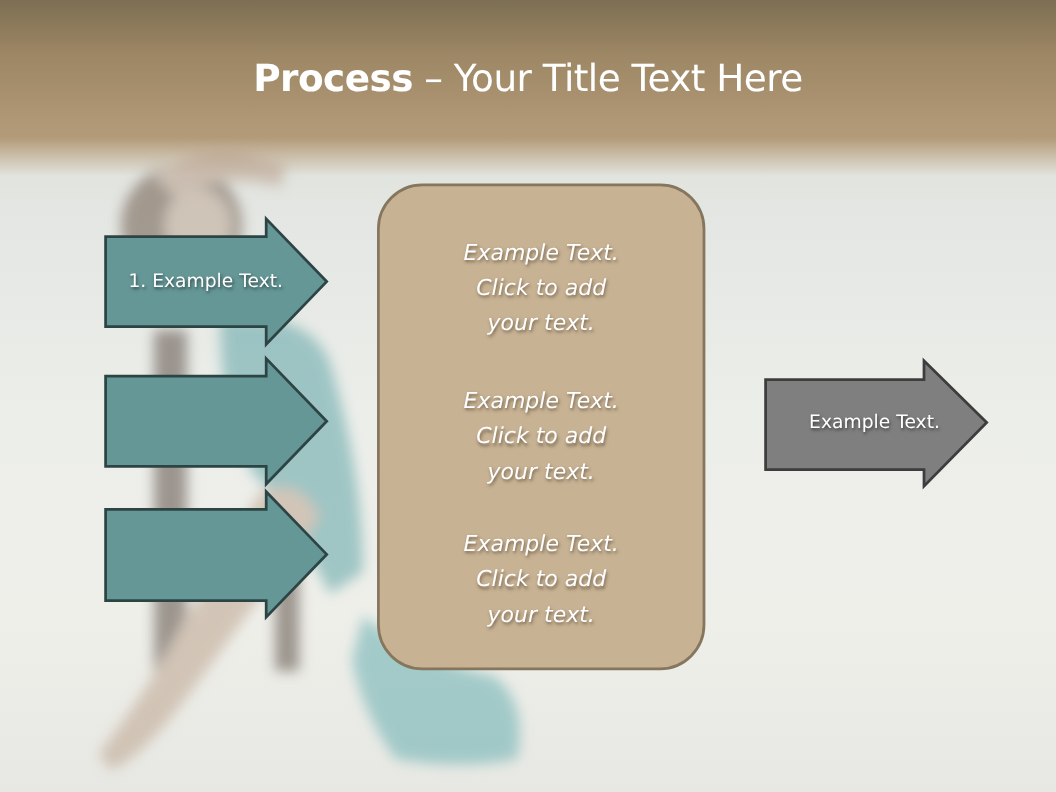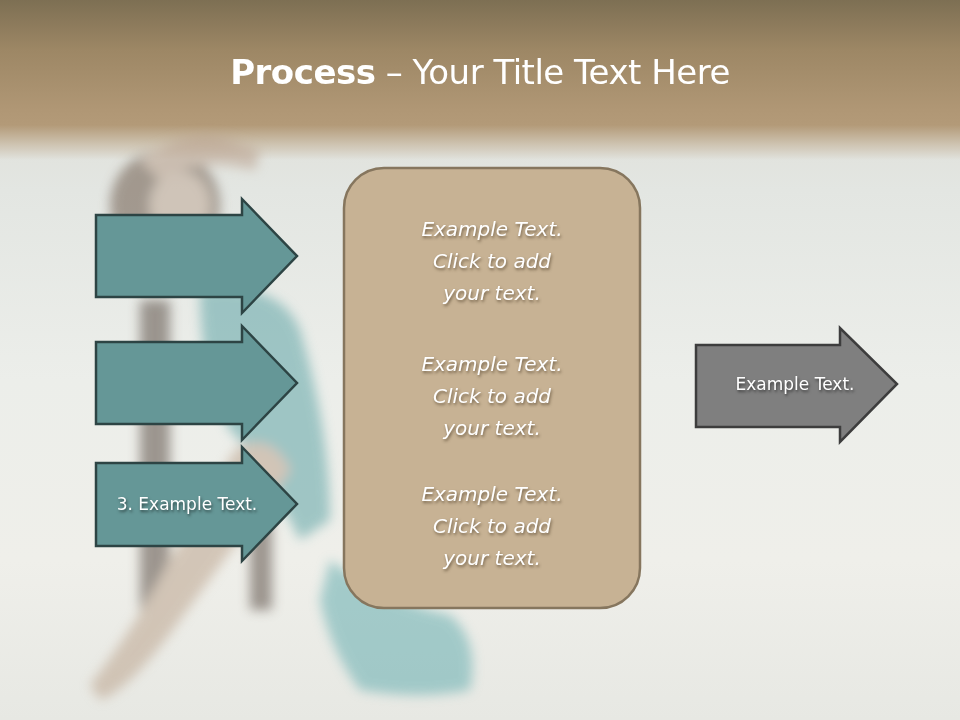--- a/index.html
+++ b/index.html
@@ -70,21 +70,21 @@
 
     <polygon points="96,342 242,342 242,326 297,383 242,440 242,424 96,424" fill="#659797" stroke="#2d4444" stroke-width="2.5" stroke-linejoin="miter"></polygon>
 
     <polygon points="96,463 242,463 242,447 297,504 242,561 242,546 96,546" fill="#659797" stroke="#2d4444" stroke-width="2.5" stroke-linejoin="miter"></polygon>
 
     <rect x="344" y="168" width="296" height="440" rx="40" ry="40" fill="#c7b294" stroke="#86765e" stroke-width="2.5"></rect>
 
     <polygon points="696,345 840,345 840,328 897,384 840,442 840,427 696,427" fill="#7f7f7f" stroke="#3d3d3d" stroke-width="2.5" stroke-linejoin="miter"></polygon>
   </svg>
 
-  <div class="arrow-label" style="left:187px; top:504px;">3. Example Text.</div>
+  <div class="arrow-label" style="left:187px; top:256px;">1. Example Text.</div>
   <div class="arrow-label" style="left:795px; top:384px;">Example Text.</div>
 
   <div class="box-text" style="top:213px;">
     <span>Example Text.</span>
     <span>Click  to add</span>
     <span>your text.</span>
   </div>
   <div class="box-text" style="top:348px;">
     <span>Example Text.</span>
     <span>Click  to add</span>

